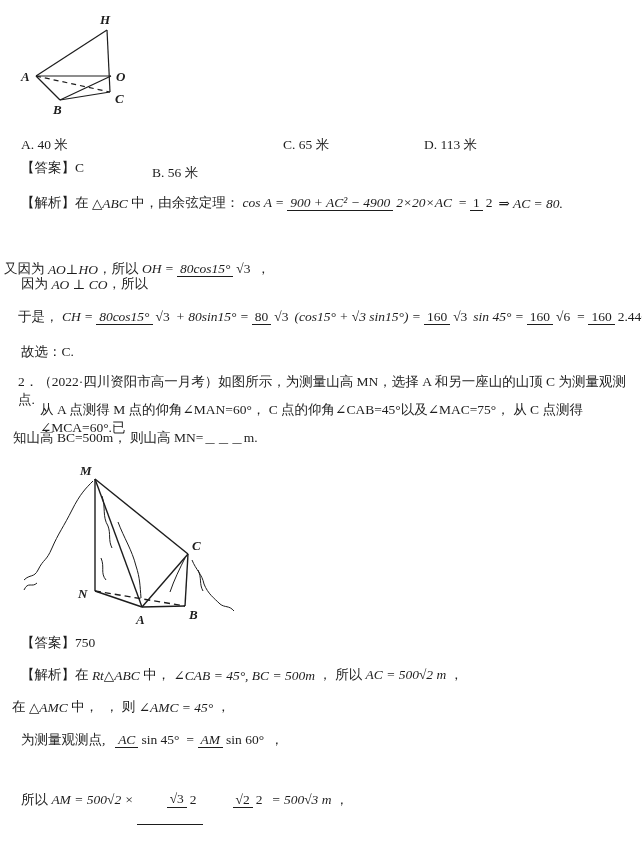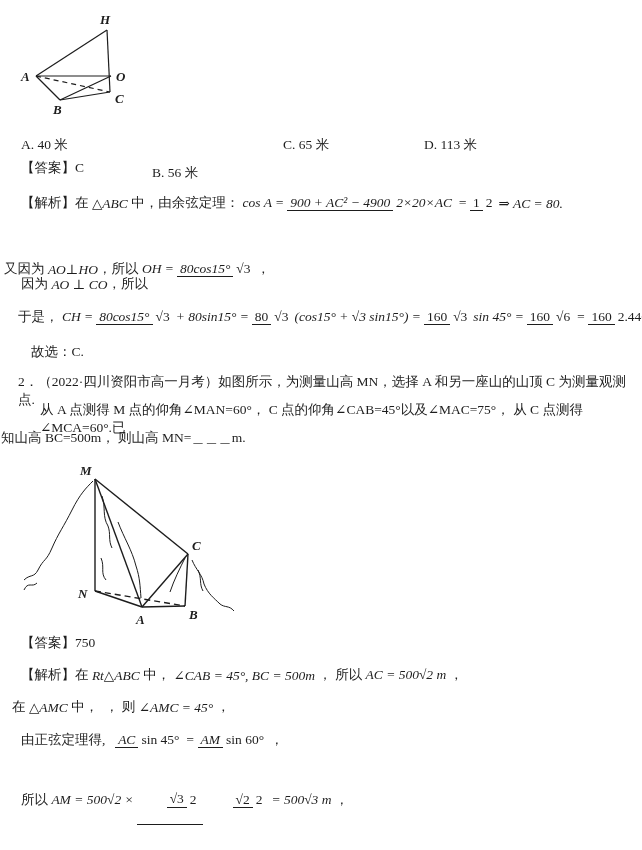--- a/index.html
+++ b/index.html
@@ -114,25 +114,25 @@
       <span class="den">√6</span>
     </span>
     <span class="m">=</span>
     <span class="frac">
       <span class="num">160</span>
       <span class="den">2.446</span>
     </span>
     <span class="m">≈ 65.</span>
   </div>
 
-  <div class="abs cn" style="left:31px;top:343px;text-align:center;">故选：C.</div>
+  <div class="abs cn" style="left:21px;top:343px;text-align:center;">故选：C.</div>
 
   <div class="abs cn" style="left:18px;top:373px;">2．（2022·四川资阳市高一月考）如图所示，为测量山高 MN，选择 A 和另一座山的山顶 C 为测量观测点.</div>
   <div class="abs cn" style="left:13px;top:401px;margin-left:27px;">从 A 点测得 M 点的仰角∠MAN=60°， C 点的仰角∠CAB=45°以及∠MAC=75°， 从 C 点测得∠MCA=60°.已</div>
-  <div class="abs cn" style="left:1px;top:429px;">知山高 BC=500m， 则山高 MN=＿＿＿m.</div>
+  <div class="abs cn" style="left:13px;top:429px;">知山高 BC=500m， 则山高 MN=＿＿＿m.</div>
 
   <svg class="abs" style="left:22px;top:462px;" width="300" height="172" viewBox="0 0 300 172">
     <g stroke-width="1">
       <path d="M2,118 C8,112 12,116 16,108 C22,96 24,100 30,86 C36,72 42,64 50,48 C58,32 64,26 71,19"></path>
       <path d="M2,128 c4,-9 8,-2 13,-7"></path>
       <path d="M80,34 C84,46 80,54 86,64 C89,72 86,78 90,86"></path>
       <path d="M79,96 C83,105 78,111 84,118"></path>
       <path d="M96,60 C102,76 110,88 114,104 C118,116 118,124 119,136"></path>
       <path d="M148,130 C152,118 158,106 163,96"></path>
       <path d="M170,98 C174,108 180,112 182,122 C186,132 192,136 198,142 C203,146 207,143 212,149"></path>
@@ -174,21 +174,21 @@
   <div class="abs row" style="left:12px;top:698px;">
     <span class="cn">在 </span>
     <span class="m">△AMC</span>
     <span class="cn"> 中， </span>
     <span class="cn"> ， 则 </span>
     <span class="m">∠AMC = 45°</span>
     <span class="cn"> ，</span>
   </div>
 
   <div class="abs row" style="left:21px;top:720px;height:40px;">
-    <span class="cn">由正弦定理得,  </span>
+    <span class="cn">为测量观测点,  </span>
     <span class="frac">
       <span class="num m">AC</span>
       <span class="den">sin 45°</span>
     </span>
     <span class="m">=</span>
     <span class="frac">
       <span class="num m">AM</span>
       <span class="den">sin 60°</span>
     </span>
     <span class="cn">，</span>

